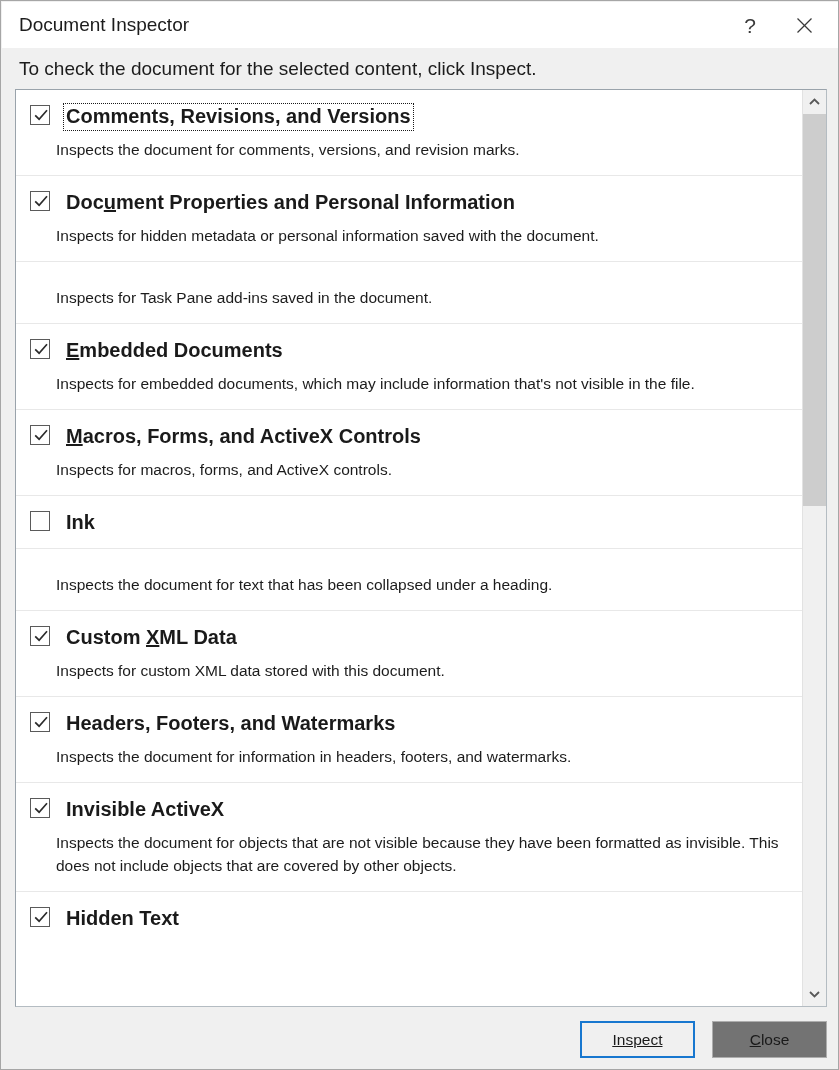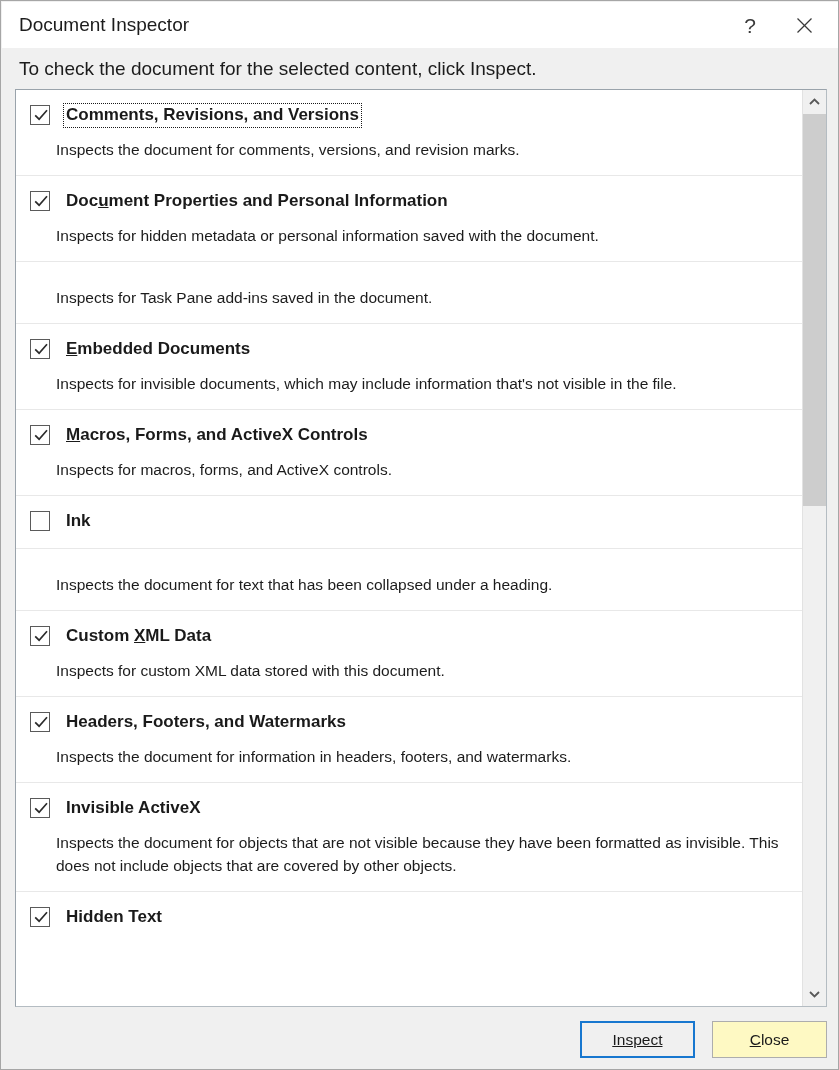--- a/index.html
+++ b/index.html
@@ -121,21 +121,21 @@
     position: absolute;
     left: 2px; top: 1px;
     width: 16px; height: 16px;
     display: none;
   }
   .checkbox.checked .tick { display: block; }
 
   .item-label {
     position: absolute;
     left: 48px; top: 0px;
-    font-size: 17px;
+    font-size: 20px;
     font-weight: bold;
     color: #1a1a1a;
     white-space: nowrap;
     padding: 1px 2px 2px 2px;
   }
   .item-label.focused {
     outline: 1px dotted #1a1a1a;
     outline-offset: 0px;
   }
   .item-label .acc { text-decoration: underline; }
@@ -198,21 +198,21 @@
     background: #f0f0f0;
   }
   .btn {
     position: absolute;
     top: 13px;
     height: 37px;
     box-sizing: border-box;
     font-family: "Liberation Sans", sans-serif;
     font-size: 15.5px;
     color: #1a1a1a;
-    background: #fef9c3;
+    background: #737373;
     border: 1px solid #adadad;
     cursor: default;
     padding: 0;
   }
   #inspect-btn {
     left: 578px;
     width: 115px;
     border: 2px solid #1777cf;
     background: #f0f0f0;
     text-decoration: underline;
@@ -275,21 +275,21 @@
           </div>
           <div class="item">
             <div class="item-head">
               <div class="checkbox checked">
                 <svg class="tick" viewBox="0 0 16 16" aria-hidden="true">
                   <polyline points="2.2,8.4 6.1,12.2 14,3.2" fill="none" stroke="#2b2b2b" stroke-width="1.7"></polyline>
                 </svg>
               </div>
               <div class="item-label"><span class="acc">E</span>mbedded Documents</div>
             </div>
-            <div class="item-desc">Inspects for invisible documents, which may include information that's not visible in the file.</div>
+            <div class="item-desc">Inspects for embedded documents, which may include information that's not visible in the file.</div>
           </div>
           <div class="item">
             <div class="item-head">
               <div class="checkbox checked">
                 <svg class="tick" viewBox="0 0 16 16" aria-hidden="true">
                   <polyline points="2.2,8.4 6.1,12.2 14,3.2" fill="none" stroke="#2b2b2b" stroke-width="1.7"></polyline>
                 </svg>
               </div>
               <div class="item-label"><span class="acc">M</span>acros, Forms, and ActiveX Controls</div>
             </div>

